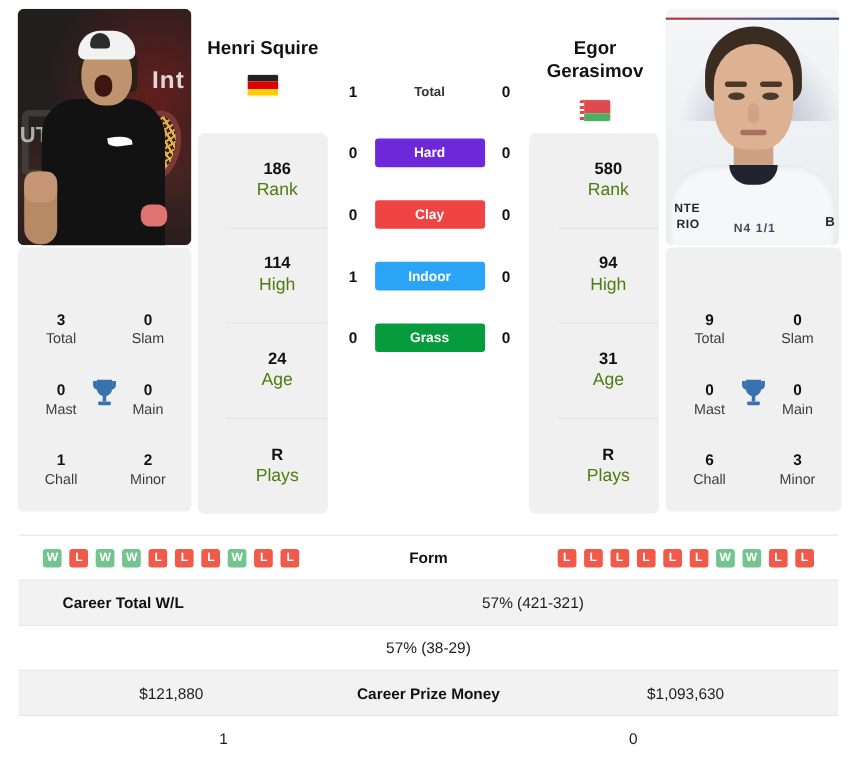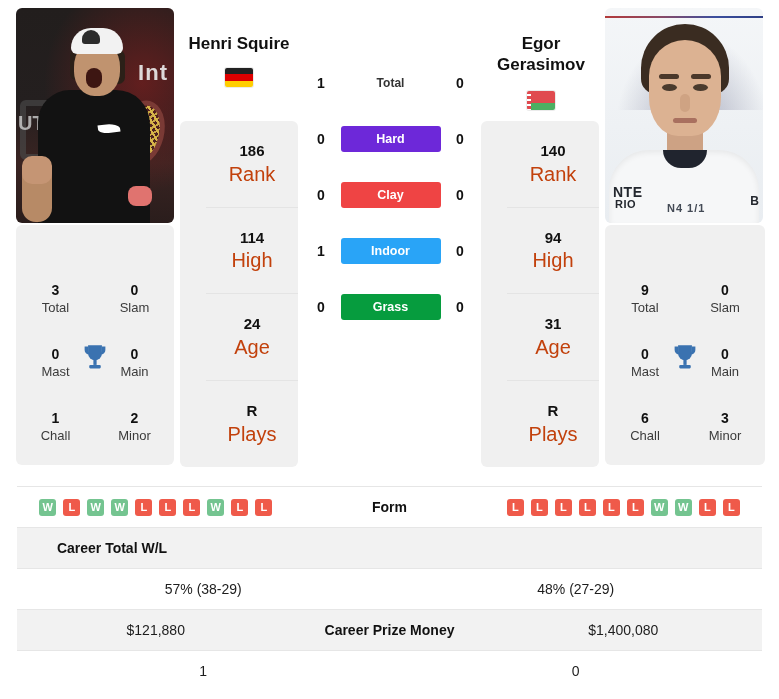--- a/index.html
+++ b/index.html
@@ -85,21 +85,21 @@
   .ph-right .nose { position:absolute; left:75px; top:86px; width:10px; height:18px;
     background:#cfa383; border-radius:5px; }
   .ph-right .mouth { position:absolute; left:68px; top:110px; width:24px; height:5px;
     background:#a9705f; border-radius:4px; }
   .ph-right .neck { position:absolute; left:62px; top:124px; width:36px; height:28px;
     background:#cda284; }
   .ph-right .shirt { position:absolute; left:4px; top:142px; width:150px; height:75px;
     background:#f6f7f8; border-radius:40px 40px 0 0; box-shadow: inset 0 2px 6px rgba(0,0,0,.07); }
   .ph-right .collar { position:absolute; left:58px; top:142px; width:44px; height:18px;
     background:#20242e; border-radius:0 0 22px 22px; }
-  .ph-right .txt1 { position:absolute; left:8px; top:176px; font-size:14px; font-weight:800;
+  .ph-right .txt1 { position:absolute; left:8px; top:176px; font-size:11px; font-weight:800;
     color:#23272e; letter-spacing:.5px; }
   .ph-right .txt2 { position:absolute; left:10px; top:190px; font-size:11px; font-weight:800;
     color:#23272e; letter-spacing:.5px; }
   .ph-right .txt3 { position:absolute; left:62px; top:194px; font-size:11px; font-weight:700;
     color:#434a55; letter-spacing:1px; }
   .ph-right .txt4 { position:absolute; right:4px; top:186px; font-size:12px; font-weight:800;
     color:#23272e; }
 
   
   .name-under {
@@ -134,21 +134,21 @@
   }
   .stat-col.left  { left: 180px; }
   .stat-col.right { left: 481px; }
   .stat-cell {
     height: 86.5px; display: flex; flex-direction: column;
     align-items: center; justify-content: center; line-height: 1.3;
     border-bottom: 1px solid #e4e4e4;
   }
   .stat-cell:last-child { border-bottom: none; }
   .stat-val { font-size: 15px; font-weight: 700; color: #111; }
-  .stat-lab { font-size: 20px; color: #c2410c; }
+  .stat-lab { font-size: 16px; color: #4d7c0f; }
 
   
   .hdr-name {
     position: absolute; top: 33px; width: 120px; text-align: center;
     font-size: 17px; font-weight: 700; color: #111; line-height: 1.25;
   }
   .hdr-name.left  { left: 179px; }
   .hdr-name.right { left: 481px; }
   .flag {
     position: absolute; width: 28px; height: 19px; border-radius: 2px;
@@ -362,21 +362,21 @@
           <div class="stat-lab">Age</div>
         </div>
       <div class="stat-cell">
           <div class="stat-val">R</div>
           <div class="stat-lab">Plays</div>
         </div>
     </div>
 
     <div class="stat-col right">
       <div class="stat-cell">
-          <div class="stat-val">140</div>
+          <div class="stat-val">580</div>
           <div class="stat-lab">Rank</div>
         </div>
       <div class="stat-cell">
           <div class="stat-val">94</div>
           <div class="stat-lab">High</div>
         </div>
       <div class="stat-cell">
           <div class="stat-val">31</div>
           <div class="stat-lab">Age</div>
         </div>
@@ -453,29 +453,29 @@
             <span class="wl L">L</span>
             <span class="wl W">W</span>
             <span class="wl W">W</span>
             <span class="wl L">L</span>
             <span class="wl L">L</span>
           </div>
         </div>
       </div>
       <div class="trow shade">
         <div class="tlabel">Career Total W/L</div>
+        <div class="tside">57% (421-321)</div>
       </div>
       <div class="trow">
         <div class="tside">57% (38-29)</div>
-        <div class="tside">48% (27-29)</div>
       </div>
       <div class="trow shade">
         <div class="tside">$121,880</div>
         <div class="tlabel">Career Prize Money</div>
-        <div class="tside">$1,400,080</div>
+        <div class="tside">$1,093,630</div>
       </div>
       <div class="trow">
         <div class="tside">1</div>
         <div class="tside">0</div>
       </div>
     </div>
 
 </div>
 
 </body></html>

